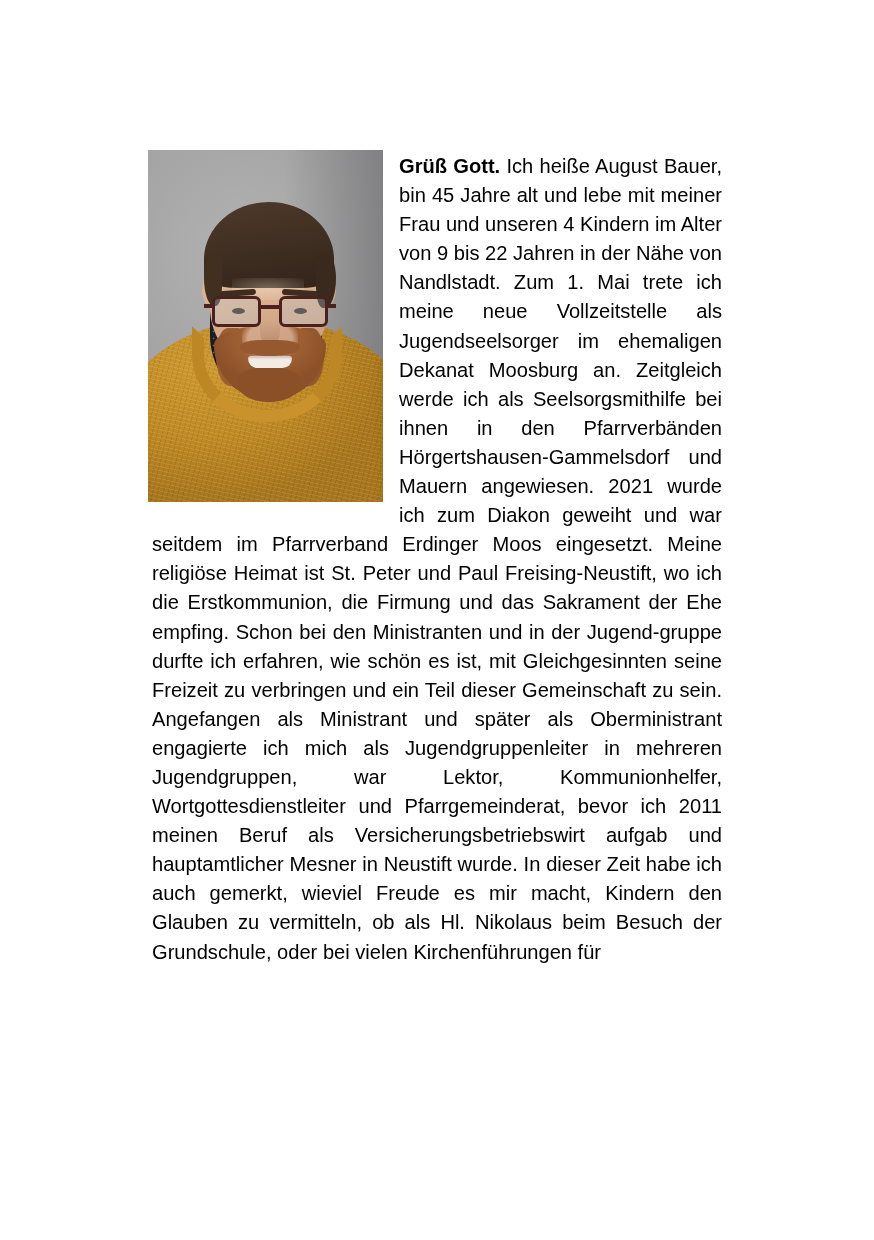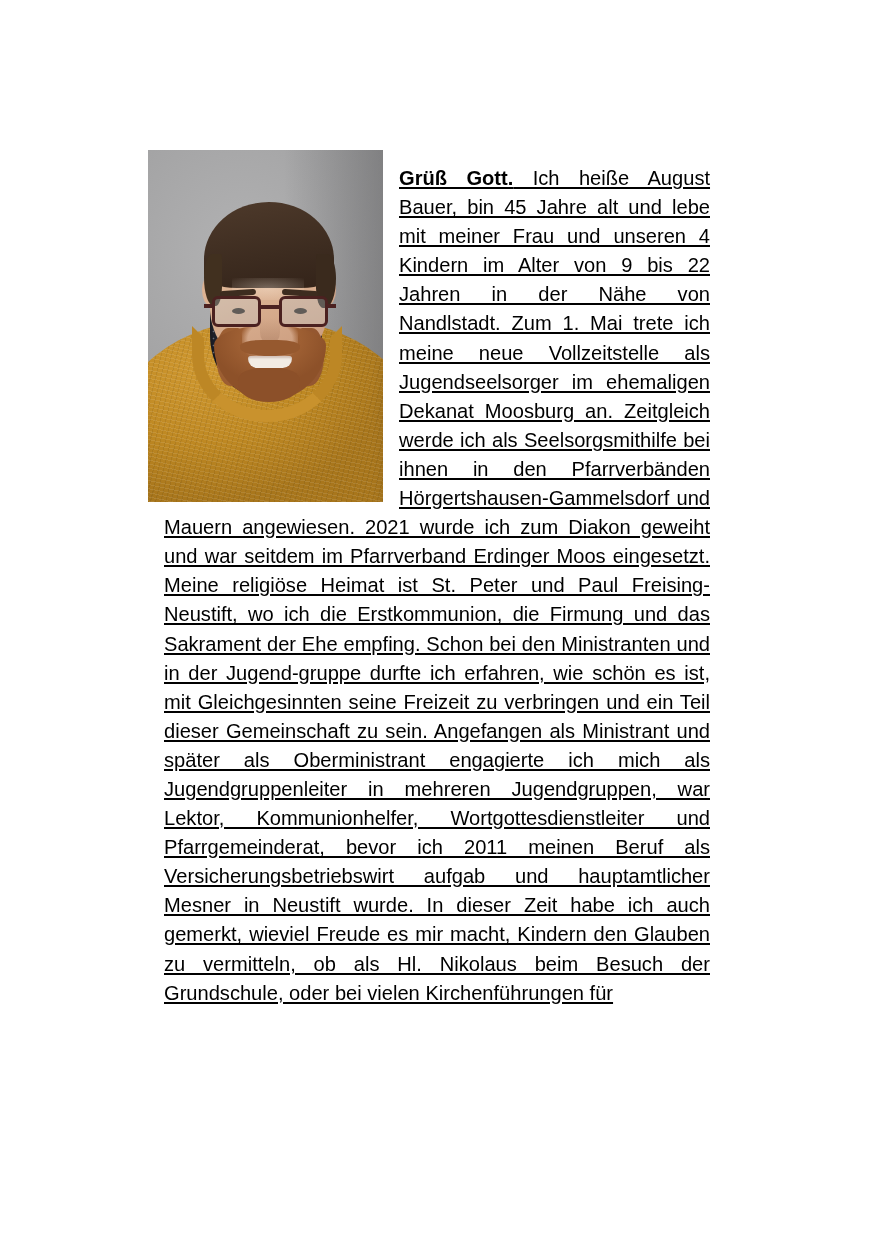--- a/index.html
+++ b/index.html
@@ -29,23 +29,22 @@
     left: 148px;
     top: 148px;
     width: 578px;
     font-size: 20.1px;
     line-height: 29.1px;
     color: #000000;
     text-align: justify;
     text-justify: inter-word;
   }
   .body-text p {
-    margin: 16px;
+    margin: 4px;
     padding: 0;
-    text-decoration: underline;
   }
   .lead {
     font-weight: bold;
   }
 
   
   .photo {
     float: left;
     width: 235px;
     height: 352px;

